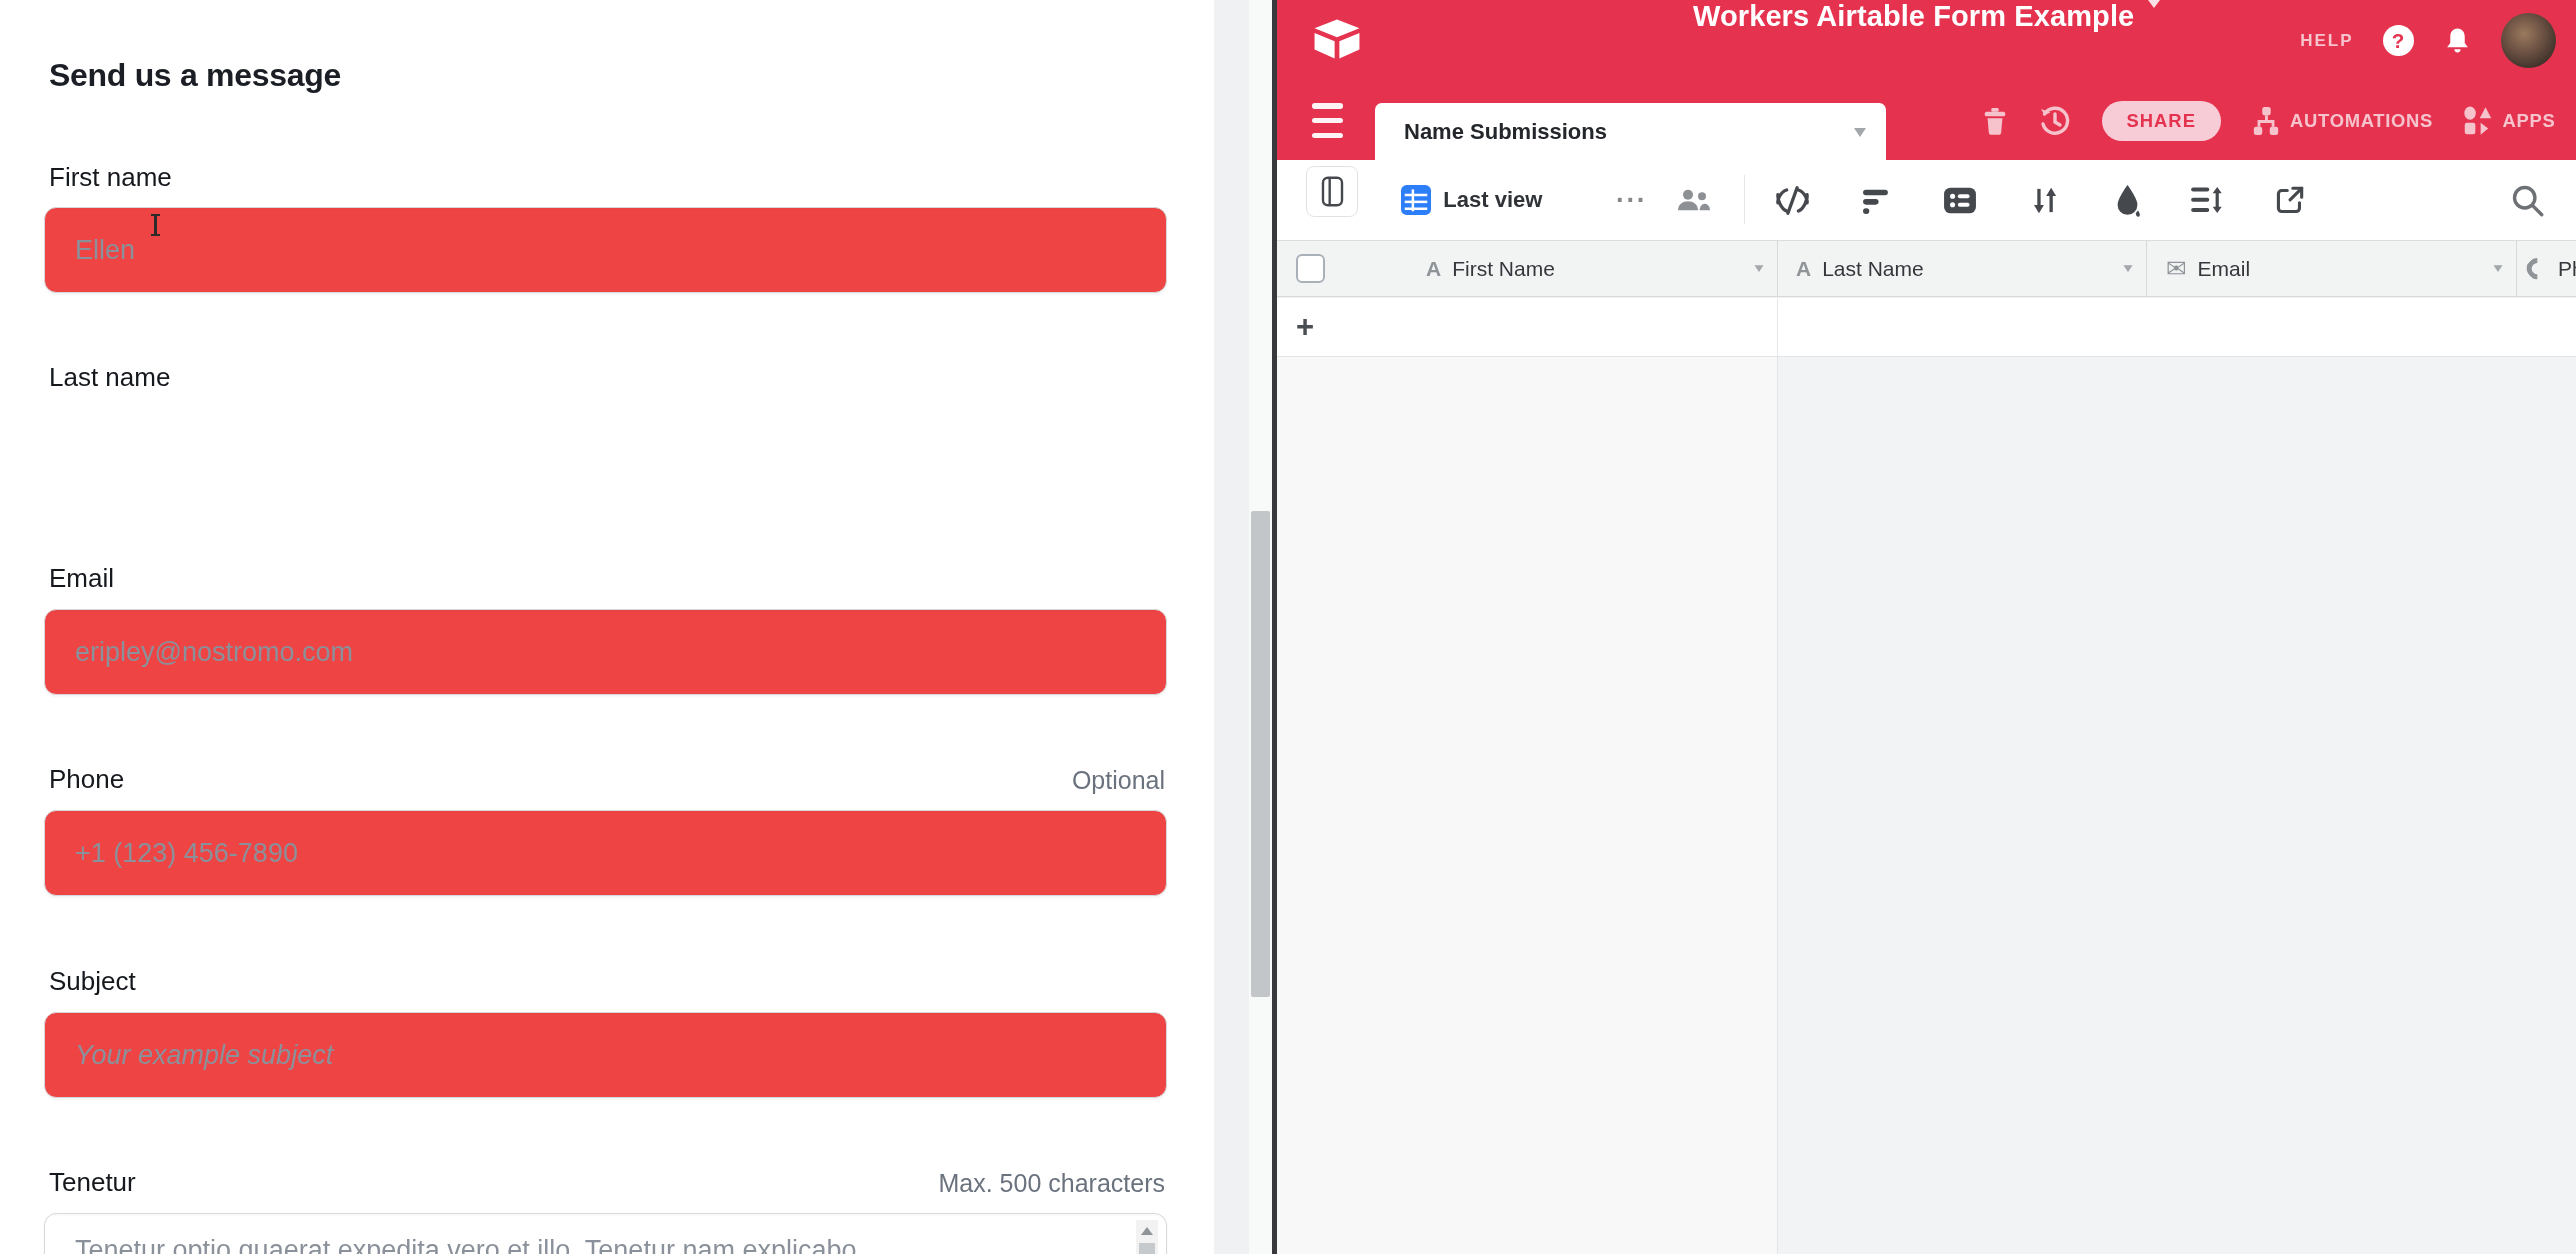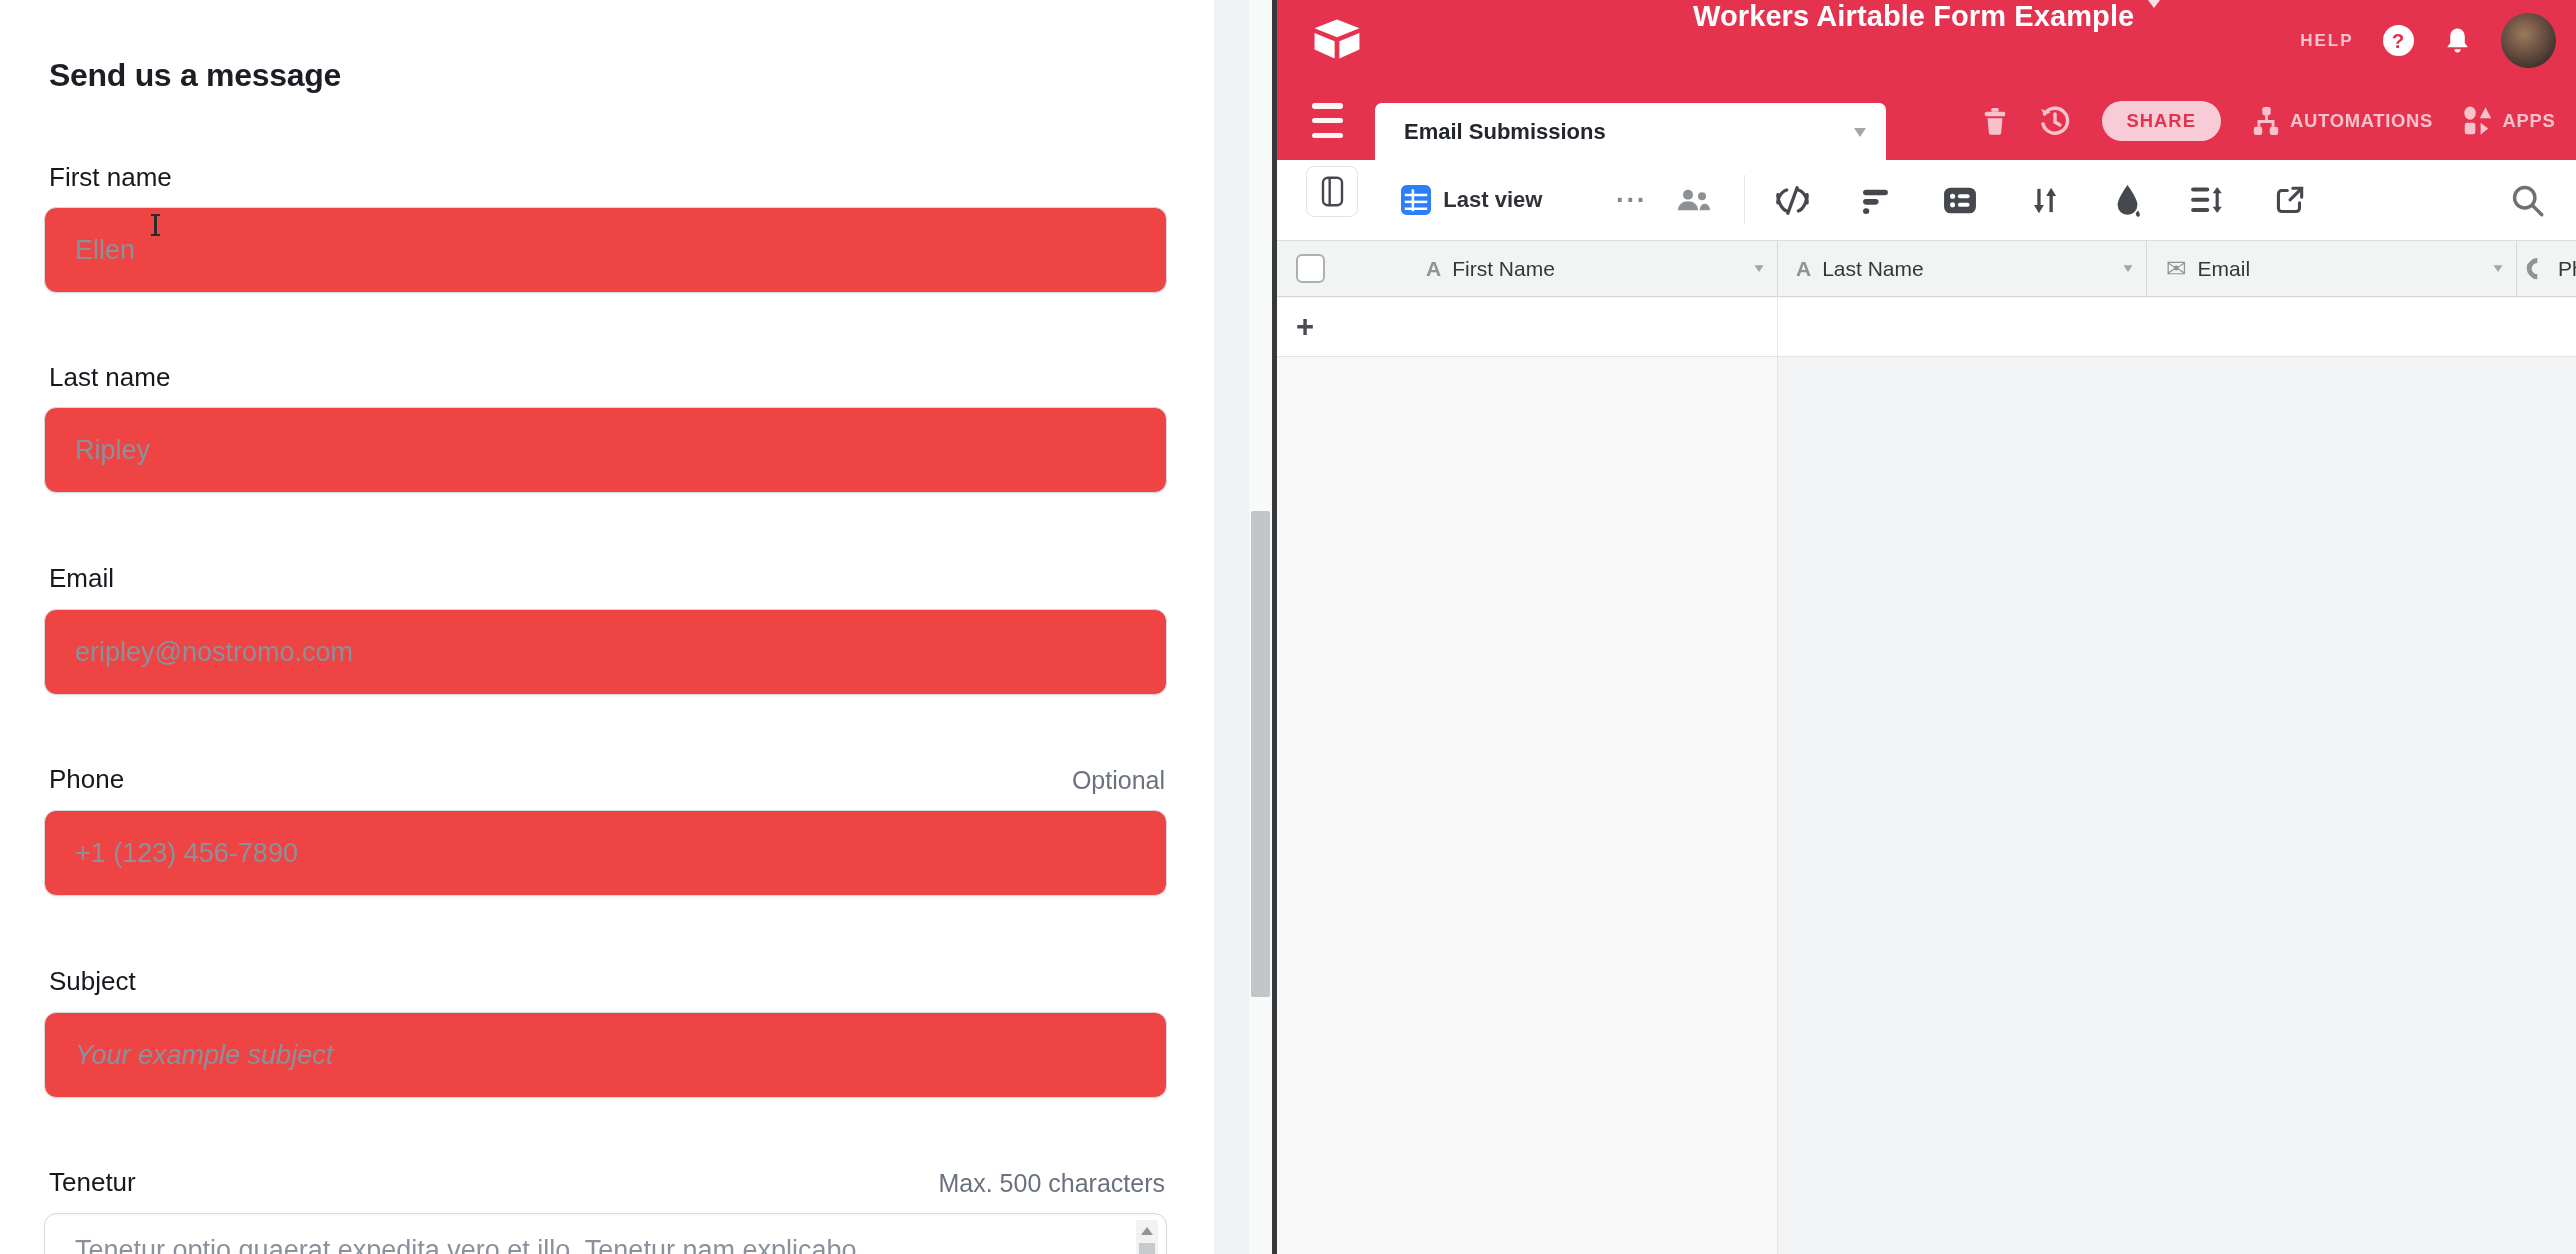--- a/index.html
+++ b/index.html
@@ -125,21 +125,20 @@
 <div class="screen">
 
   <section class="form-pane">
     <h1 class="form-heading">Send us a message</h1>
 
     <div class="f-label" style="top:162px">First name</div>
     <input class="f-input" style="top: 207px;" type="text" placeholder="Ellen">
     <div class="ibeam"></div>
 
     <div class="f-label" style="top:362px">Last name</div>
-    <input class="f-input" style="top: 407px;" type="text" placeholder="Ripley">
 
     <div class="f-label" style="top:563px">Email</div>
     <input class="f-input" style="top: 609px;" type="text" placeholder="eripley@nostromo.com">
 
     <div class="f-label" style="top:764px">Phone</div>
     <div class="f-note" style="top:766px">Optional</div>
     <input class="f-input" style="top: 810px;" type="text" placeholder="+1 (123) 456-7890">
 
     <div class="f-label" style="top:966px">Subject</div>
     <input class="f-input" style="top: 1012px; font-style: italic;" type="text" placeholder="Your example subject">
@@ -183,21 +182,21 @@
       </div>
     </header>
 
     <div class="at-tabbar">
       <div class="hamburger">
           <span></span>
           <span></span>
           <span></span>
         </div>
       <div class="table-tab">
-        <span class="tname">Email Submissions</span>
+        <span class="tname">Name Submissions</span>
         <span class="caret"></span>
       </div>
       <div class="at-tab-right">
         <svg class="trash-svg pink" viewBox="0 0 28 32">
           <rect x="3" y="6" width="22" height="5" rx="2"></rect>
           <rect x="10" y="2" width="8" height="4" rx="1.5"></rect>
           <path d="M6 13 h16 l-1.3 15 a3 3 0 0 1 -3 2.8 h-7.4 a3 3 0 0 1 -3 -2.8 Z"></path>
         </svg>
         <svg class="history-svg" viewBox="0 0 34 34" fill="none" stroke="#f6c3cd" stroke-width="3.4" stroke-linecap="round">
           <path d="M6.5 10 A 12.5 12.5 0 1 1 5 20"></path>

